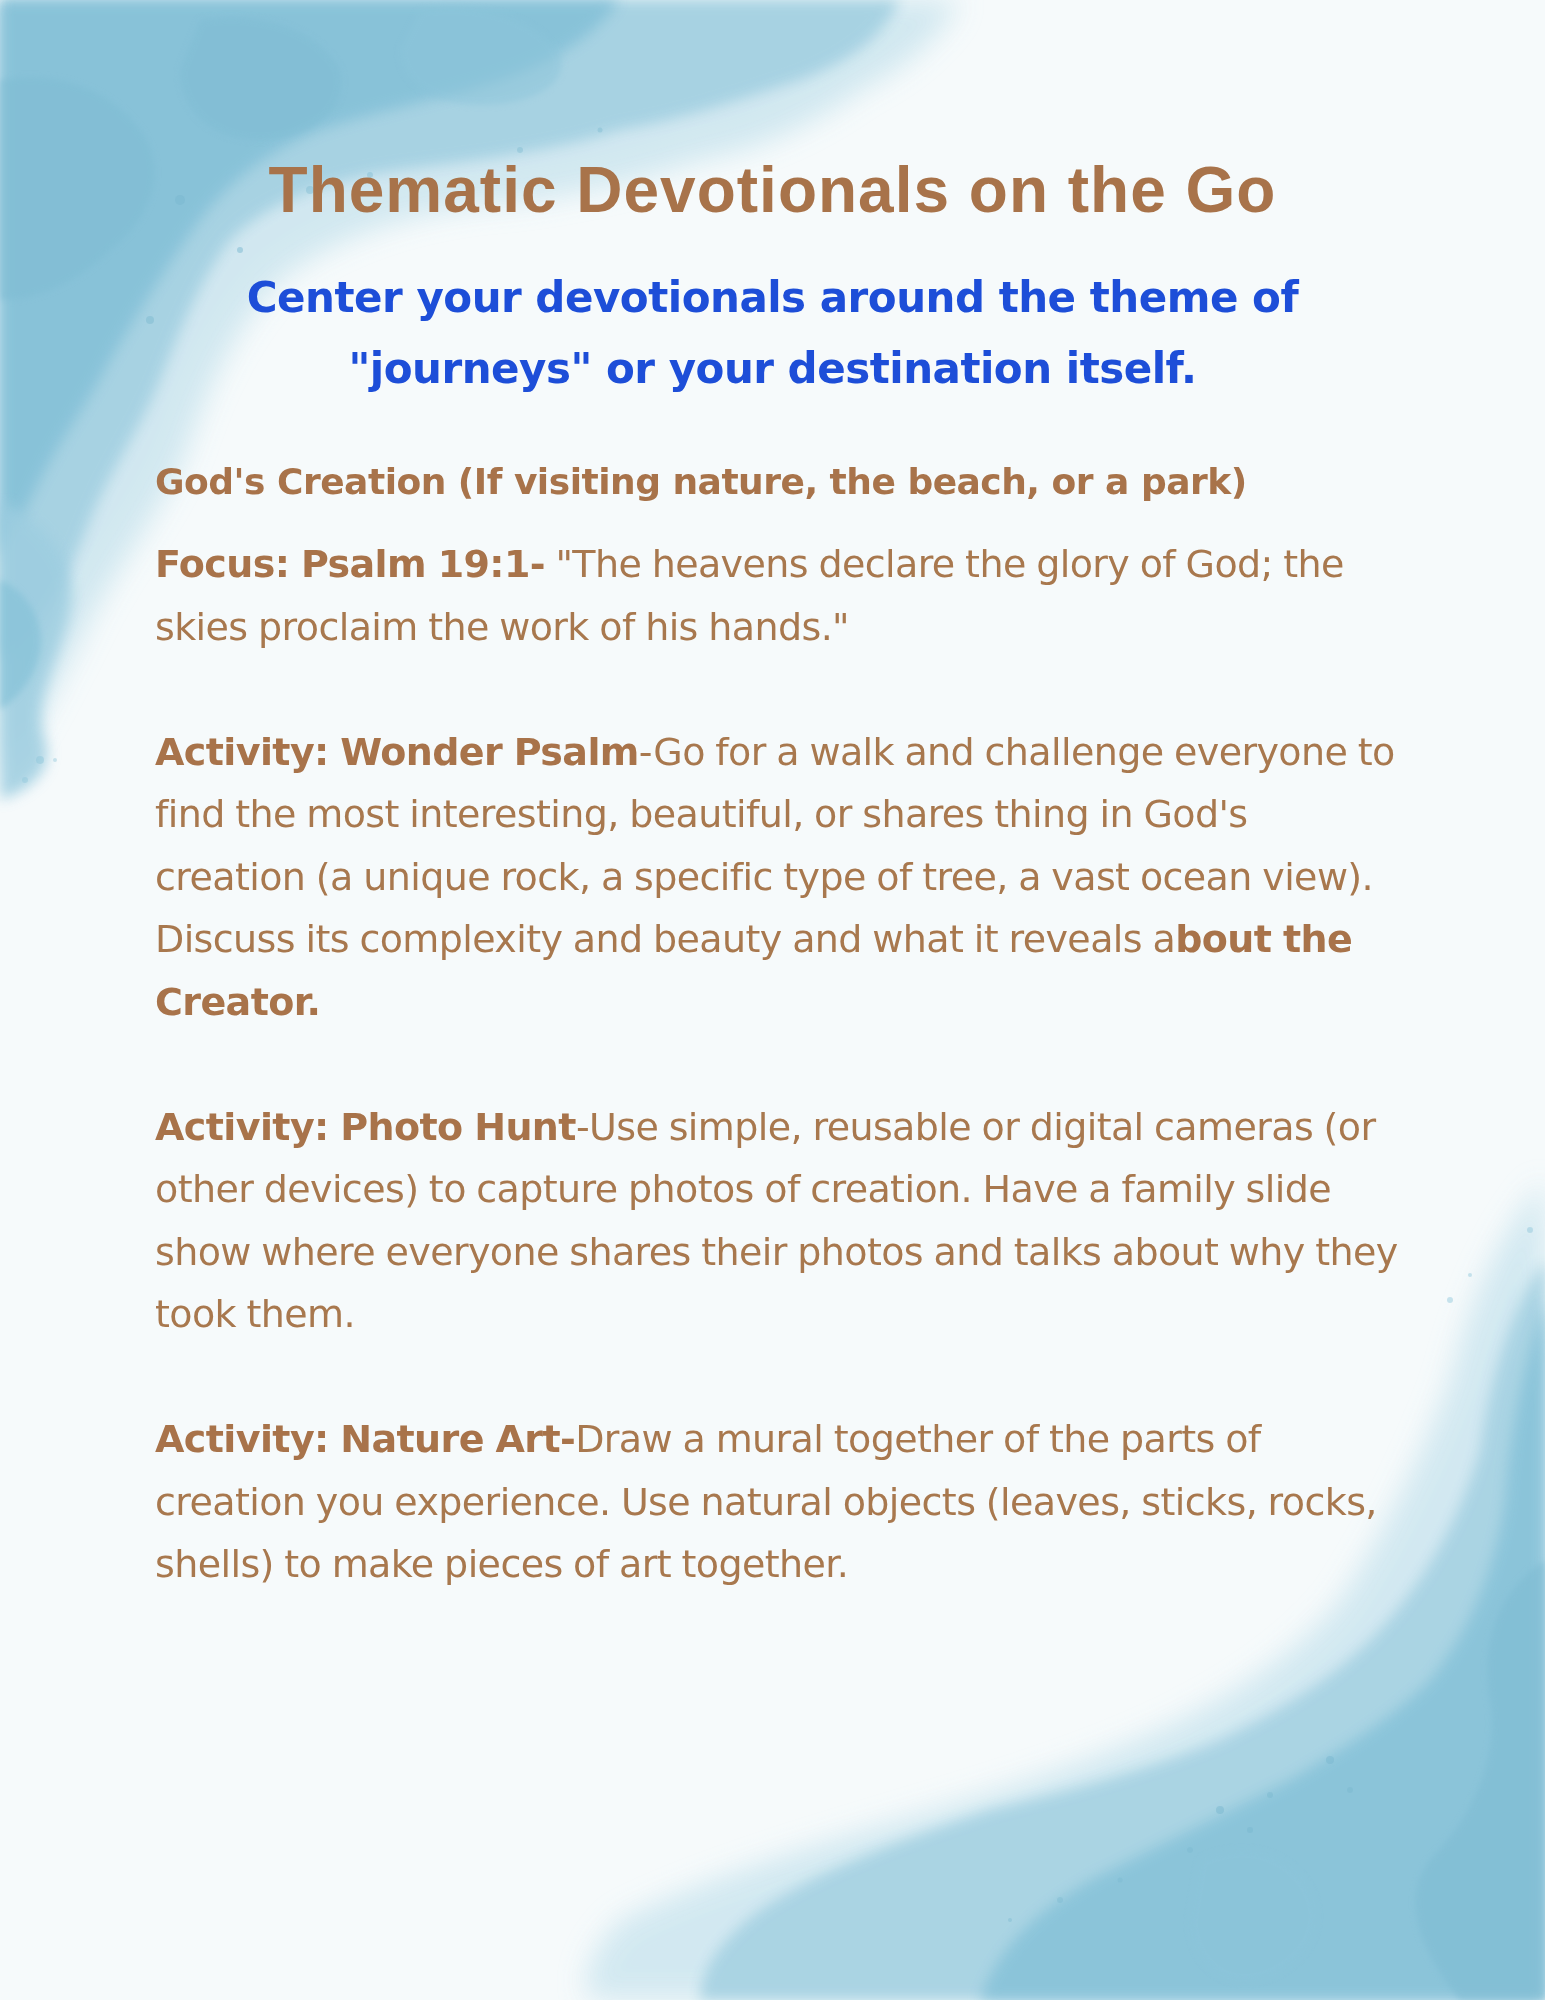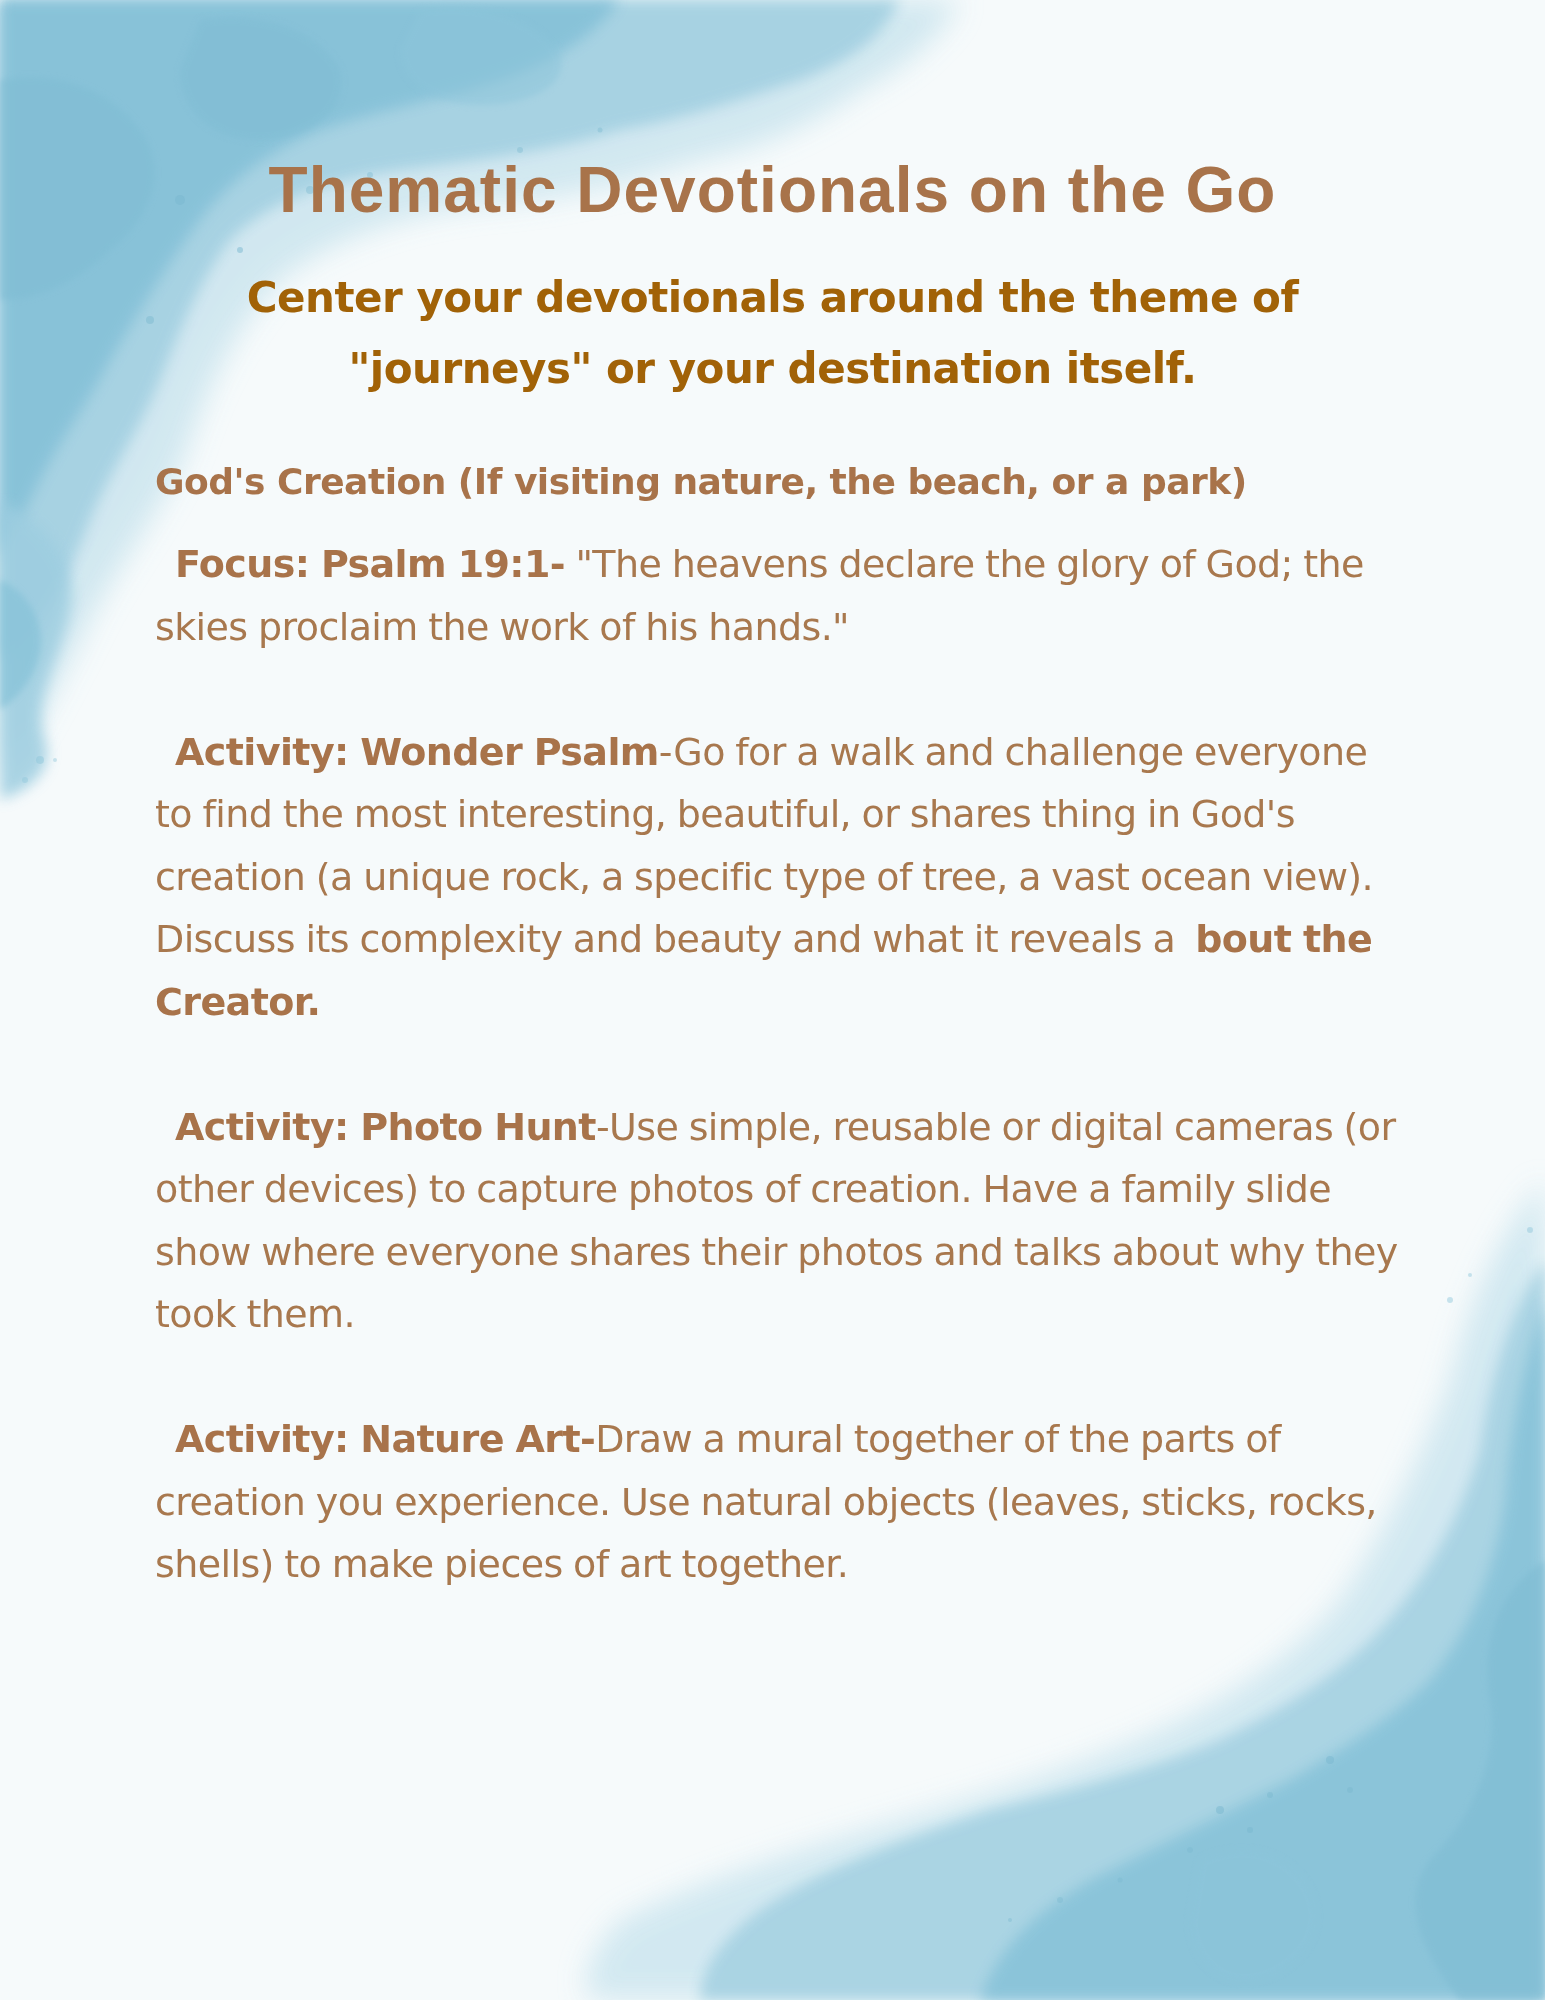--- a/index.html
+++ b/index.html
@@ -45,21 +45,21 @@
     }
     .subtitle {
       position: absolute;
       left: 200px;
       top: 262px;
       width: 1145px;
       text-align: center;
       font-size: 42px;
       font-weight: bold;
       line-height: 71px;
-      color: #a16207;
+      color: #1d4ed8;
       font-family: "DejaVu Sans", sans-serif;
       letter-spacing: -0.5px;
     }
     .content {
       position: absolute;
       left: 155px;
       top: 440px;
       width: 1250px;
     }
     .section-heading {
@@ -77,21 +77,20 @@
       margin: 0 0 62.5px 0;
       font-family: "DejaVu Sans", sans-serif;
       font-weight: normal;
       color: #a8784e;
       letter-spacing: -0.6px;
       word-spacing: -1px;
     }
     .para b {
       font-weight: bold;
       color: #a8734a;
-      margin-left: 20px;
     }
   </style>
 </head>
 <body>
 
 <svg class="wc-layer" viewBox="0 0 1545 2000" xmlns="http://www.w3.org/2000/svg">
   <defs>
     <filter id="blurSoft" x="-20%" y="-20%" width="140%" height="140%">
       <feGaussianBlur stdDeviation="14"></feGaussianBlur>
     </filter>

